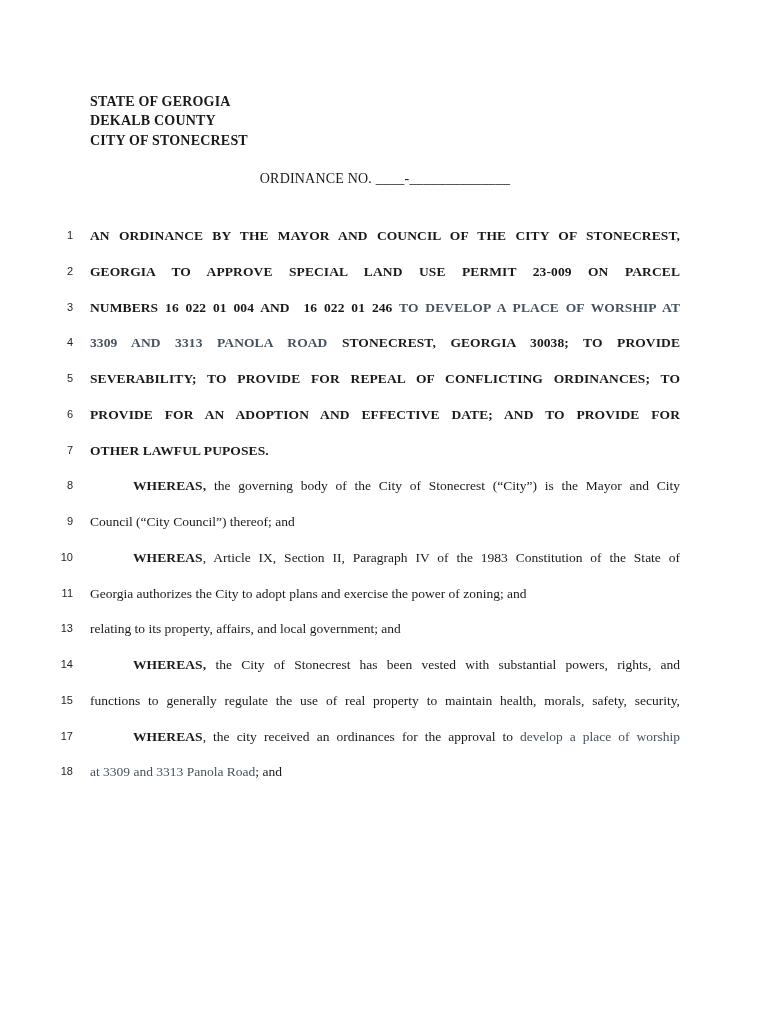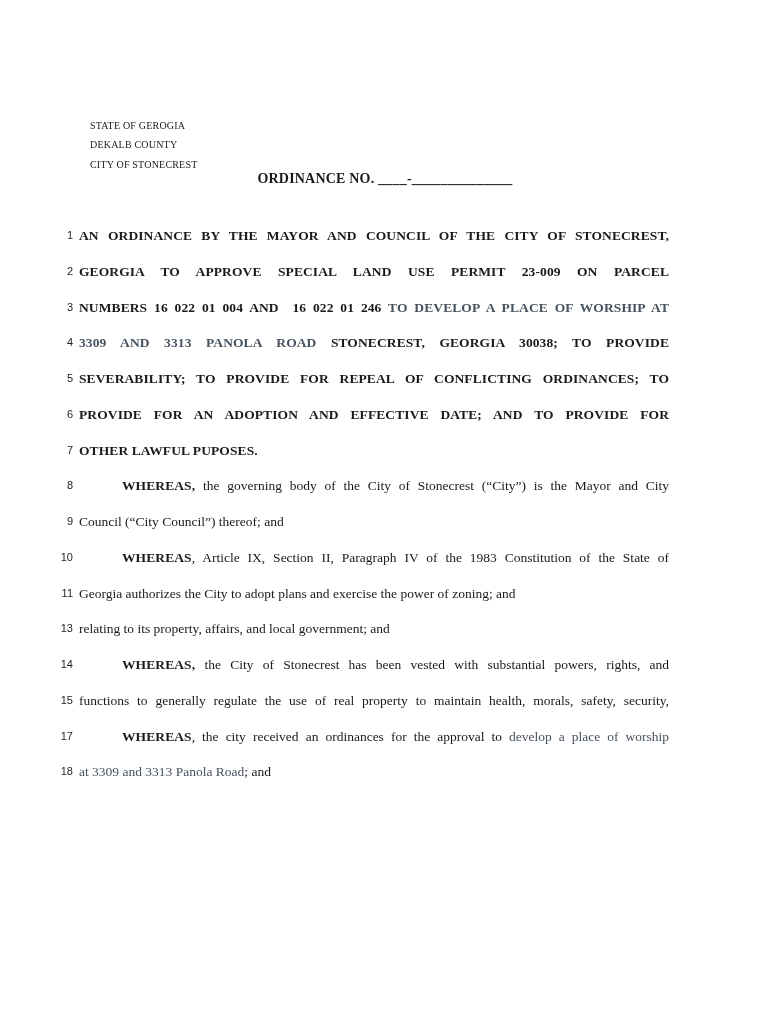--- a/index.html
+++ b/index.html
@@ -2,37 +2,37 @@
 <html style="--filled-color: #47525f;"><head>
 <meta charset="utf-8">
 <style>
   html,body { margin:0; padding:0; background:#ffffff; }
   .page {
     position:relative; width:770px; height:1024px; background:#ffffff;
     overflow:hidden; font-family:"Liberation Serif", serif; color:#1a1a1a;
   }
   .doc-header {
     position:absolute; left:90px; top:92px;
-    font-weight:400; font-size:10px; line-height:19.3px;
-    letter-spacing:0.2px; white-space:nowrap;margin-top:24px;
+    font-weight:700; font-size:14px; line-height:19.3px;
+    letter-spacing:0.2px; white-space:nowrap;
   }
   .doc-title {
     position:absolute; left:0; top:169px; width:770px;
-    text-align:center; font-weight:700; font-size:14px; line-height:20px;
+    text-align:center; font-weight:400; font-size:14px; line-height:20px;
     letter-spacing:0.2px;
   }
   .line-list { position:absolute; left:57px; top:218px; width:623px; }
   .line-row { display:flex; height:35.75px; overflow:hidden; }
   .line-no {
     flex:none; width:16px; text-align:right;
     font-family:"Liberation Sans", sans-serif; font-size:11px;
     line-height:35.75px; color:#1f1f1f;
   }
   .line-text {
-    flex:none; margin-left:6px; width:590px;
+    flex:none; margin-left:17px; width:590px;
     font-size:13.5px; line-height:35.75px; white-space:normal;
   }
   .line-text.just { text-align:justify; text-align-last:justify; }
   .line-text.ind  { text-indent:43px;font-family:Liberation Serif, serif; }
   .line-text .b   { font-weight:700; letter-spacing:0.1px; }
   .line-text .f   { color:var(--filled-color, #47525f); }
 </style>
 </head>
 <body>
 

